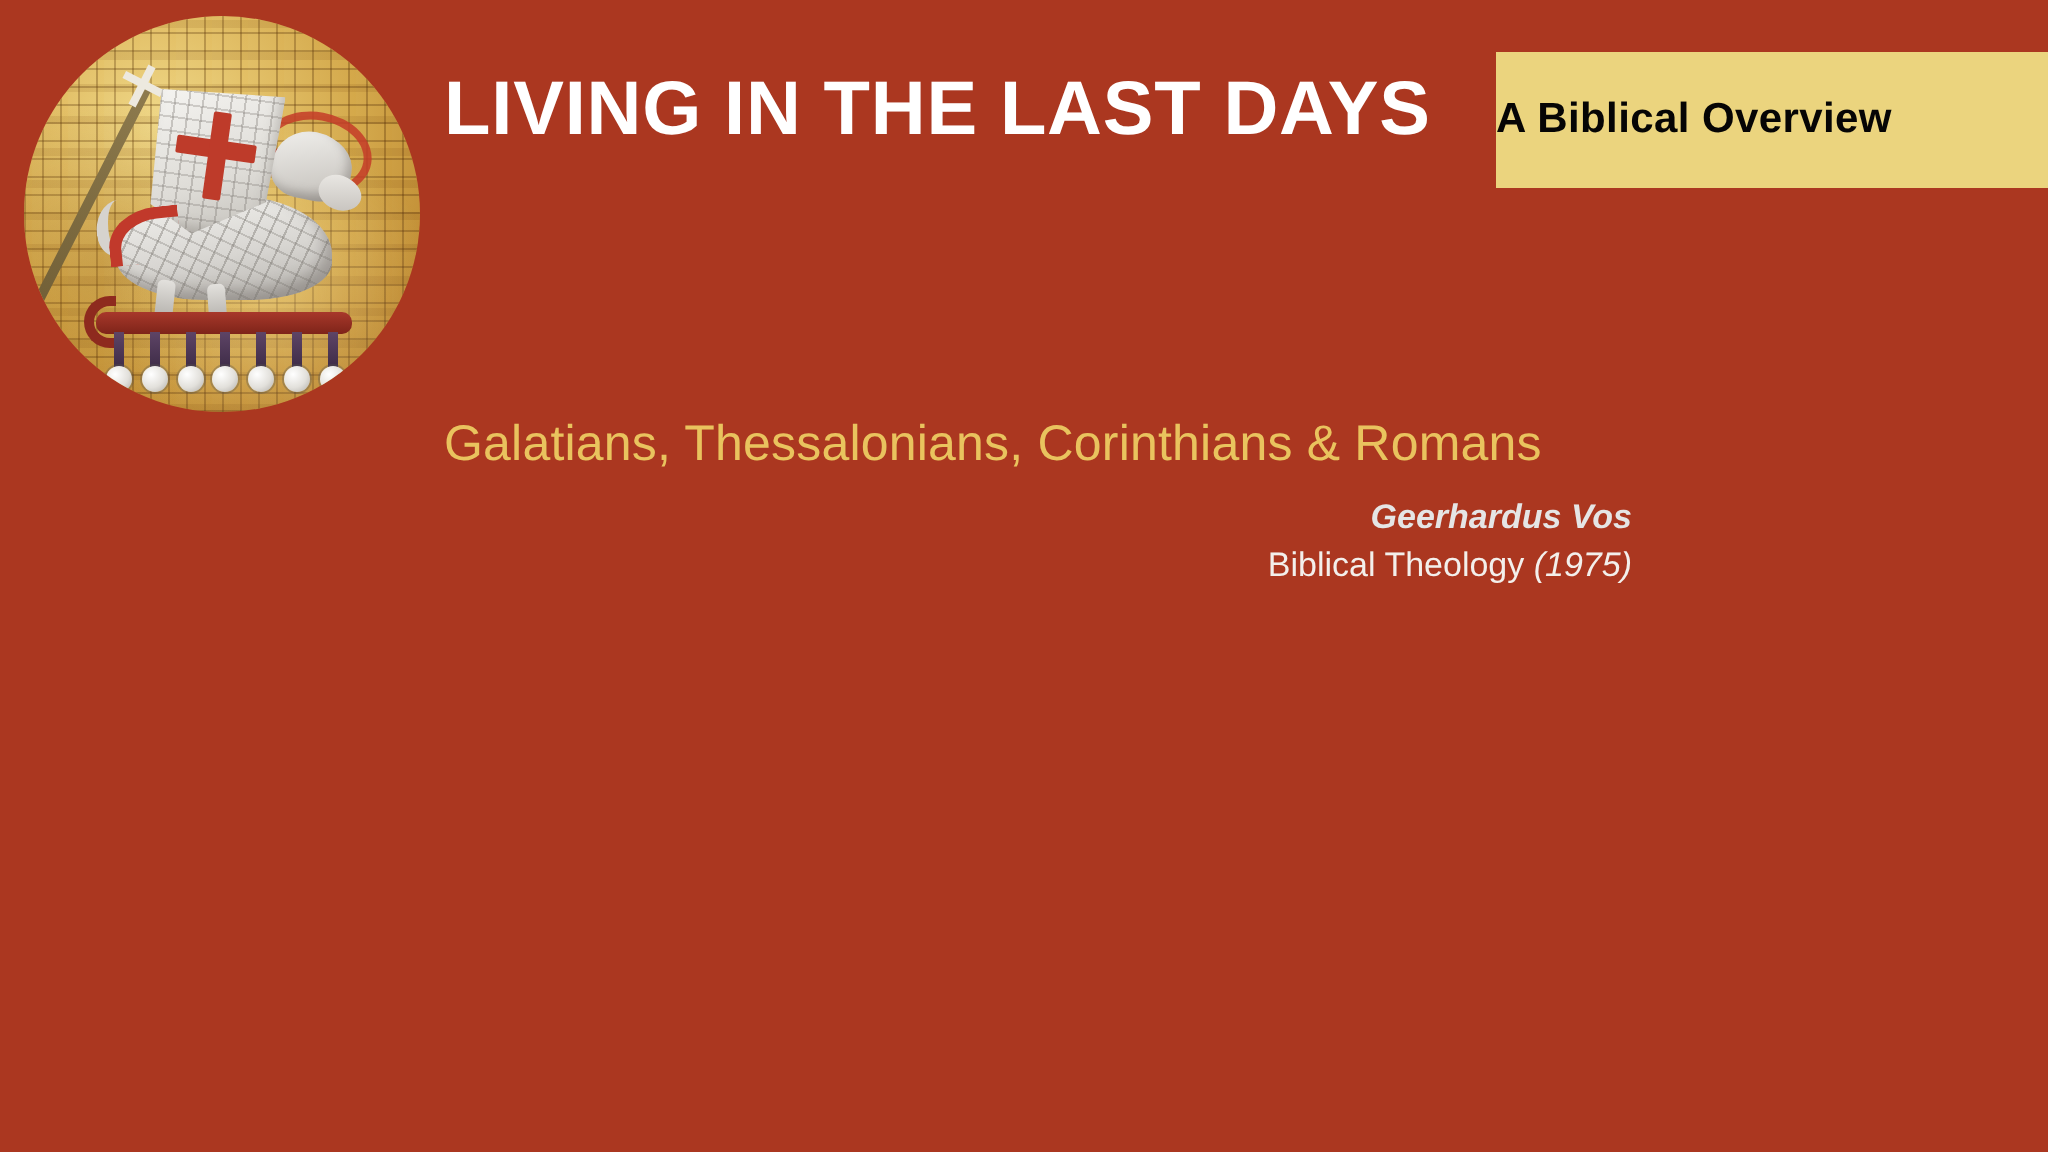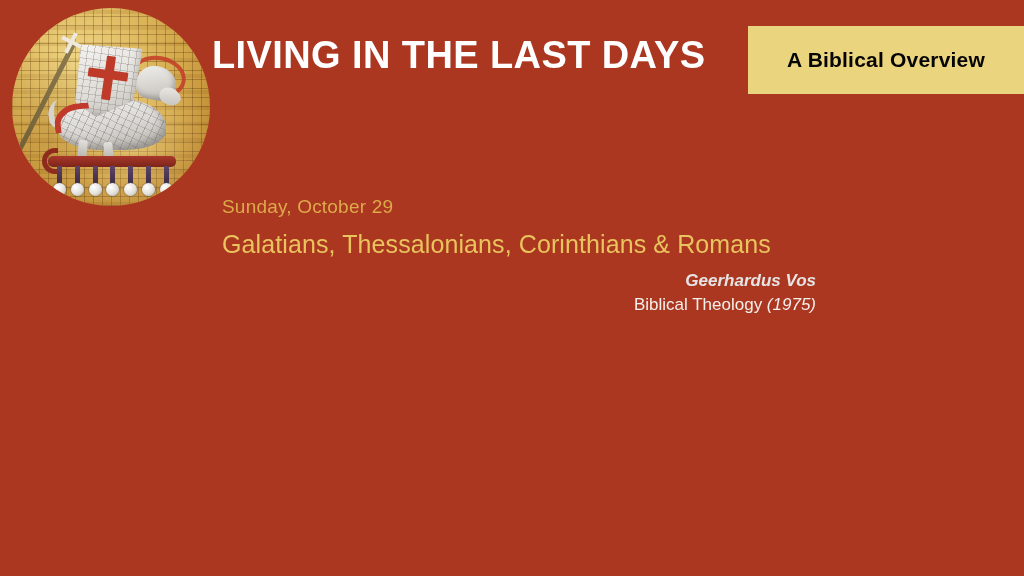--- a/index.html
+++ b/index.html
@@ -263,38 +263,37 @@
     height: 13px;
     border-radius: 50%;
     background: radial-gradient(circle at 35% 32%, #FFFFFF 0%, #E2E0DB 55%, #AFACA7 100%);
     box-shadow: 0 0 0 1px rgba(90,85,80,0.35);
     margin-top: -1px;
   }
 
   
   #series-title {
     position: absolute;
-    left: 212px;
+    left: 222px;
     top: 34px;
     font-size: 38px;
     font-weight: bold;
     letter-spacing: 0.4px;
     color: #FFFFFF;
     white-space: nowrap;
   }
   #badge {
     position: absolute;
     left: 748px;
     top: 26px;
     right: 0;
     height: 68px;
     background: #EBD47E;
     display: flex;
     align-items: center;
-    justify-content: center;
   }
   #badge-label {
     font-size: 21px;
     font-weight: bold;
     color: #060505;
     letter-spacing: 0.2px;
   }
 
   
   #body-block {
@@ -413,21 +412,20 @@
     </div>
   </div>
 
   <div id="series-title">LIVING IN THE LAST DAYS</div>
 
   <div id="badge">
     <span id="badge-label">A Biblical Overview</span>
   </div>
 
   <div id="body-block">
-    <div id="date-line">Sunday, October 29</div>
 
 
     <div id="subheading">Galatians, Thessalonians, Corinthians &amp; Romans</div>
 
 
     <div id="attribution">
       <div id="author">Geerhardus Vos</div>
       <div id="work-line"><span>Biblical Theology </span><span id="work-year">(1975)</span></div>
     </div>
   </div>

